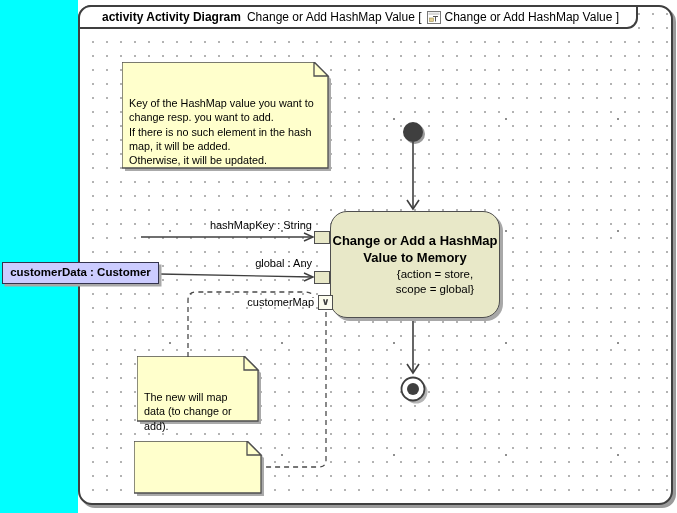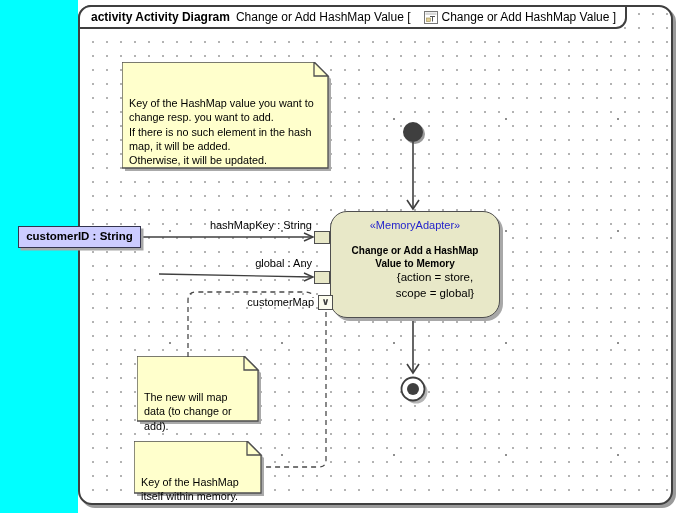--- a/index.html
+++ b/index.html
@@ -18,42 +18,42 @@
       radial-gradient(circle,#8f8f8f 1.2px,transparent 1.5px),
       radial-gradient(circle,#b3b3b3 0.9px,transparent 1.1px);
     background-size:112px 112px,14px 14px;
     background-position:34px 56px,6px 0px;
     box-shadow:3px 3px 0 #9a9a9a;
   }
   .frame-title{
     position:absolute;left:-2px;top:-2px;height:20px;width:534px;
     background:#ffffff;border:2px solid #3f3f3f;
     border-top-left-radius:13px;border-bottom-right-radius:11px;
-    display:flex;align-items:center;padding-left:11px;
+    display:flex;align-items:center;padding-left:22px;
     font-size:12px;color:#000;white-space:nowrap;
   }
   .frame-title .bold{font-weight:bold;margin-right:6px;}
-  .frame-title .mid{margin-right:12px;}
+  .frame-title .mid{margin-right:4px;}
   .title-icon{display:inline-block;width:14px;height:13px;margin:0 4px 0 1px;}
   
   .note{position:absolute;}
   .note svg{position:absolute;left:0;top:0;}
   .note .note-text{
     position:absolute;left:7px;top:6px;right:14px;
     font-size:10.8px;line-height:1.33;color:#000;white-space:pre-line;margin-top:28px;
   }
   
   .action{
     position:absolute;left:330px;top:211px;width:170px;height:107px;
     background:#E8E8C8;border:1.5px solid #4f4f4f;border-radius:17px;
     box-shadow:3px 3px 0 #a8a8a8;box-sizing:border-box;
     text-align:center;color:#000;
   }
   .action .stereotype{margin-top:7px;font-size:11px;color:#2424CC;}
-  .action .name{margin-top:13px;font-size:10px;font-weight:bold;white-space:pre-line;line-height:1.3;}
+  .action .name{margin-top:21px;font-size:13px;font-weight:bold;white-space:pre-line;line-height:1.3;}
   .action .constraint{margin-top:0;margin-left:40px;font-size:11.5px;white-space:pre-line;line-height:1.35;}
   .pin{
     position:absolute;width:16px;height:13px;background:#E8E8C8;
     border:1.3px solid #4f4f4f;box-sizing:border-box;
   }
   #pin-hashmapkey{left:314px;top:231px;}
   #pin-value{left:314px;top:271px;}
   .vbox{
     position:absolute;left:318px;top:295px;width:15px;height:15px;
     background:#FCFCEE;border:1.3px solid #4f4f4f;box-sizing:border-box;
@@ -116,21 +116,20 @@
     </svg>
     <div class="note-text">The new will map data (to change or add).</div>
   </div>
 
   <div class="note" style="left:134px;top:441px;width:131px;height:56px;">
     <svg width="131" height="56" viewBox="0 0 131 56">
       <polygon points="3,3 116,3 130,17 130,55 3,55" fill="#aaaaaa" stroke="none"></polygon>
       <polygon points="0,0 113,0 127,14 127,52 0,52" fill="#FFFFCC" stroke="#4f4f4f" stroke-width="1.3"></polygon>
       <polygon points="113,0 113,14 127,14" fill="#FFFFCC" stroke="#4f4f4f" stroke-width="1.3"></polygon>
     </svg>
-    <div class="note-text">Key of the HashMap itself within memory.</div>
   </div>
 
   <svg class="overlay" viewBox="0 0 677 513">
 
     <circle cx="415" cy="134" r="10" fill="#9a9a9a"></circle>
     <circle cx="413" cy="132" r="10" fill="#3f3f3f"></circle>
 
     <path d="M413 142 V 208" stroke="#3f3f3f" stroke-width="1.6" fill="none"></path>
     <path d="M407 200 L413 209 L419 200" stroke="#3f3f3f" stroke-width="1.6" fill="none"></path>
 
@@ -146,32 +145,31 @@
 
     <path d="M159 274 L 312 277" stroke="#3f3f3f" stroke-width="1.4" fill="none"></path>
     <path d="M304 273 L313 277 L304 281" stroke="#3f3f3f" stroke-width="1.4" fill="none"></path>
 
     <path d="M188 357 V 300 Q 188 292 196 292 H 305 Q 313 292 313 298" stroke="#4a4a4a" stroke-width="1.3" fill="none" stroke-dasharray="5 4"></path>
 
     <path d="M326 312 V 460 Q 326 467 319 467 H 266" stroke="#4a4a4a" stroke-width="1.3" fill="none" stroke-dasharray="5 4"></path>
   </svg>
 
   <div class="action">
-    <div class="stereotype">«MemoryAdapter»</div>
     <div class="name">Change or Add a HashMap
 Value to Memory</div>
     <div class="constraint">{action = store,
 scope = global}</div>
   </div>
   <div class="pin" id="pin-hashmapkey"></div>
   <div class="pin" id="pin-value"></div>
   <div class="vbox">
     <span>∨</span>
   </div>
 
-  <div class="objbox" id="obj-customerid">
-    <span>customerID : String</span>
+  <div class="objbox" id="obj-customerdata">
+    <span>customerData : Customer</span>
   </div>
 
   <div class="edge-label" id="lbl-hashmapkey">hashMapKey : String</div>
   <div class="edge-label" id="lbl-value">global : Any</div>
   <div class="edge-label" id="lbl-customermap">customerMap</div>
 </div>
 
 </body></html>

